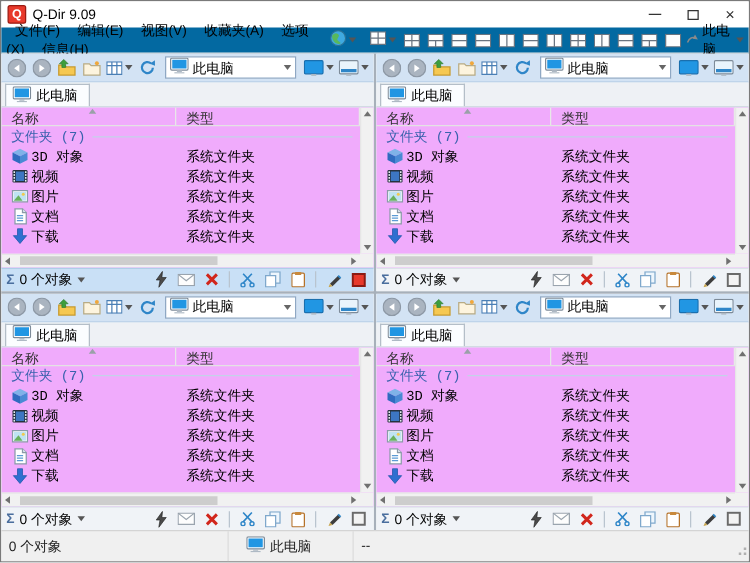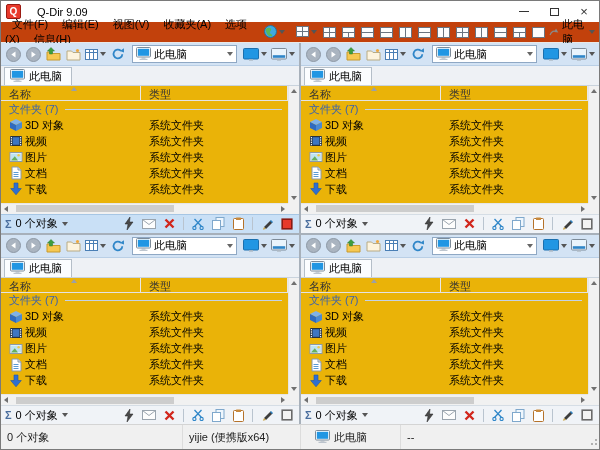--- a/index.html
+++ b/index.html
@@ -2,49 +2,49 @@
 <html><head>
 <meta charset="utf-8">
 <style>
   * { margin:0; padding:0; box-sizing:border-box; }
   html,body { width:600px; height:450px; font-family:"Liberation Sans", sans-serif; font-size:11px; color:#000; background:#fff; }
   .window { width:600px; height:450px; border:1px solid #7a7a7a; display:flex; flex-direction:column; background:#fff; overflow:hidden; }
 
   
   .titlebar { height:21px; background:#fff; display:flex; align-items:center; padding-left:5px; flex:0 0 auto; }
   .appicon { width:15px; height:15px; background:#e8392b; border:1px solid #9b1b12; border-radius:2px; color:#fff; font-weight:bold; font-size:10px; display:flex; align-items:center; justify-content:center; margin-right:5px; }
-  .title { font-size:11px;margin-left:11px; }
+  .title { font-size:11px; }
   .wincontrols { margin-left:auto; display:flex; height:100%; }
   .wbtn { width:30px; height:100%; display:flex; align-items:center; justify-content:center; }
   .glyph-min { width:10px; height:1px; background:#333; display:inline-block; }
   .glyph-max { width:9px; height:8px; border:1px solid #333; display:inline-block; }
   .glyph-close { font-size:13px; color:#333; line-height:1; }
 
   
-  .menubar { height:21px; background:#c2410c; display:flex; align-items:center; padding:0 4px; flex:0 0 auto; border-bottom:1px solid #e8e8e8; }
+  .menubar { height:21px; background:#0369a1; display:flex; align-items:center; padding:0 4px; flex:0 0 auto; border-bottom:1px solid #e8e8e8; }
   .menuitem { padding:2px 7px; }
   .mi-btn { display:flex; align-items:center; padding:1px 2px; margin:0 1px; }
   .caret { width:0; height:0; border-left:3px solid transparent; border-right:3px solid transparent; border-top:4px solid #555; display:inline-block; margin-left:2px; }
   .layout-btn { width:17px; height:15px; display:flex; align-items:center; justify-content:center; margin:0 1px; }
   .menu-right { margin-left:auto; display:flex; align-items:center; gap:3px; }
 
   
   .panes { flex:1 1 auto; display:grid; grid-template-columns:1fr 1fr; grid-template-rows:1fr 1fr; gap:2px; background:#a7b0ba; }
   .pane { background:#fff; display:flex; flex-direction:column; overflow:hidden; }
 
   .ptoolbar { height:23px; background:#d3e3f4; border-bottom:1px solid #b9cfe6; display:flex; align-items:center; padding:0 3px; gap:2px; flex:0 0 auto; }
   .tbtn { height:18px; min-width:18px; display:flex; align-items:center; justify-content:center; border:1px solid transparent; }
   .addr { flex:1 1 auto; height:18px; background:#fff; border:1px solid #8fa8c4; display:flex; align-items:center; padding:0 3px; gap:3px; margin:0 3px; min-width:0; }
   .addr-text { flex:1 1 auto; overflow:hidden; white-space:nowrap; }
   .combo-caret { width:0; height:0; border-left:3.5px solid transparent; border-right:3.5px solid transparent; border-top:4px solid #666; }
 
   .ptabs { height:20px; background:#eef1f5; border-bottom:1px solid #c9d3dd; display:flex; align-items:flex-end; padding-left:3px; flex:0 0 auto; }
   .ptab { height:18px; background:#fbfdff; border:1px solid #b4bec8; border-bottom:none; display:flex; align-items:center; gap:4px; padding:0 9px 0 5px; }
 
-  .plist { flex:1 1 auto; position:relative; background:#eab308; overflow:hidden; }
+  .plist { flex:1 1 auto; position:relative; background:#f0abfc; overflow:hidden;font-family:Liberation Mono, monospace; }
   .lheader { height:15px; display:grid; grid-template-columns:140px 1fr; border-bottom:1px solid #e3e3e3; position:relative; margin-right:11px; color:#333; }
   .lheader .col { padding:1px 0 0 8px; border-right:1px solid #e8e8e8; overflow:hidden; white-space:nowrap; }
   .sortcaret { position:absolute; left:70px; top:1px; width:0; height:0; border-left:3.5px solid transparent; border-right:3.5px solid transparent; border-bottom:4px solid #9aa0a8; }
   .lgroup { height:16px; display:flex; align-items:center; padding-left:8px; margin-right:11px; }
   .glabel { color:#3a62ad; white-space:nowrap; }
   .gline { flex:1 1 auto; height:1px; background:#c3d2e8; margin:0 6px 0 6px; }
   .lrow { height:16px; display:grid; grid-template-columns:16px 124px 1fr; align-items:center; margin-right:11px; padding-left:8px; }
   .ficon { display:flex; align-items:center; }
   .fname,.ftype { overflow:hidden; white-space:nowrap; }
 
@@ -1110,23 +1110,20 @@
             </svg>
           </span>
     </div>
   </div>
 </div>
 
   <div class="statusbar">
     <div class="sbcell sb-objects">
         <span>0 个对象</span>
       </div>
-    <div class="sbcell sb-edition">
-        <span>yijie (便携版x64)</span>
-      </div>
     <div class="sbcell sb-gap"></div>
     <div class="sbcell sb-location">
       <span><svg width="15" height="13" viewBox="0 0 15 13">
             <rect x="0.5" y="0.5" width="14" height="9.5" rx="1" fill="#fff" stroke="#7d8b99"></rect>
             <rect x="1.8" y="1.8" width="11.4" height="7" fill="#2196e3"></rect>
             <rect x="5.5" y="10.2" width="4" height="1.4" fill="#aeb9c4"></rect>
             <rect x="3.5" y="11.8" width="8" height="1" fill="#aeb9c4"></rect>
           </svg></span>
       <span>此电脑</span>
     </div>

